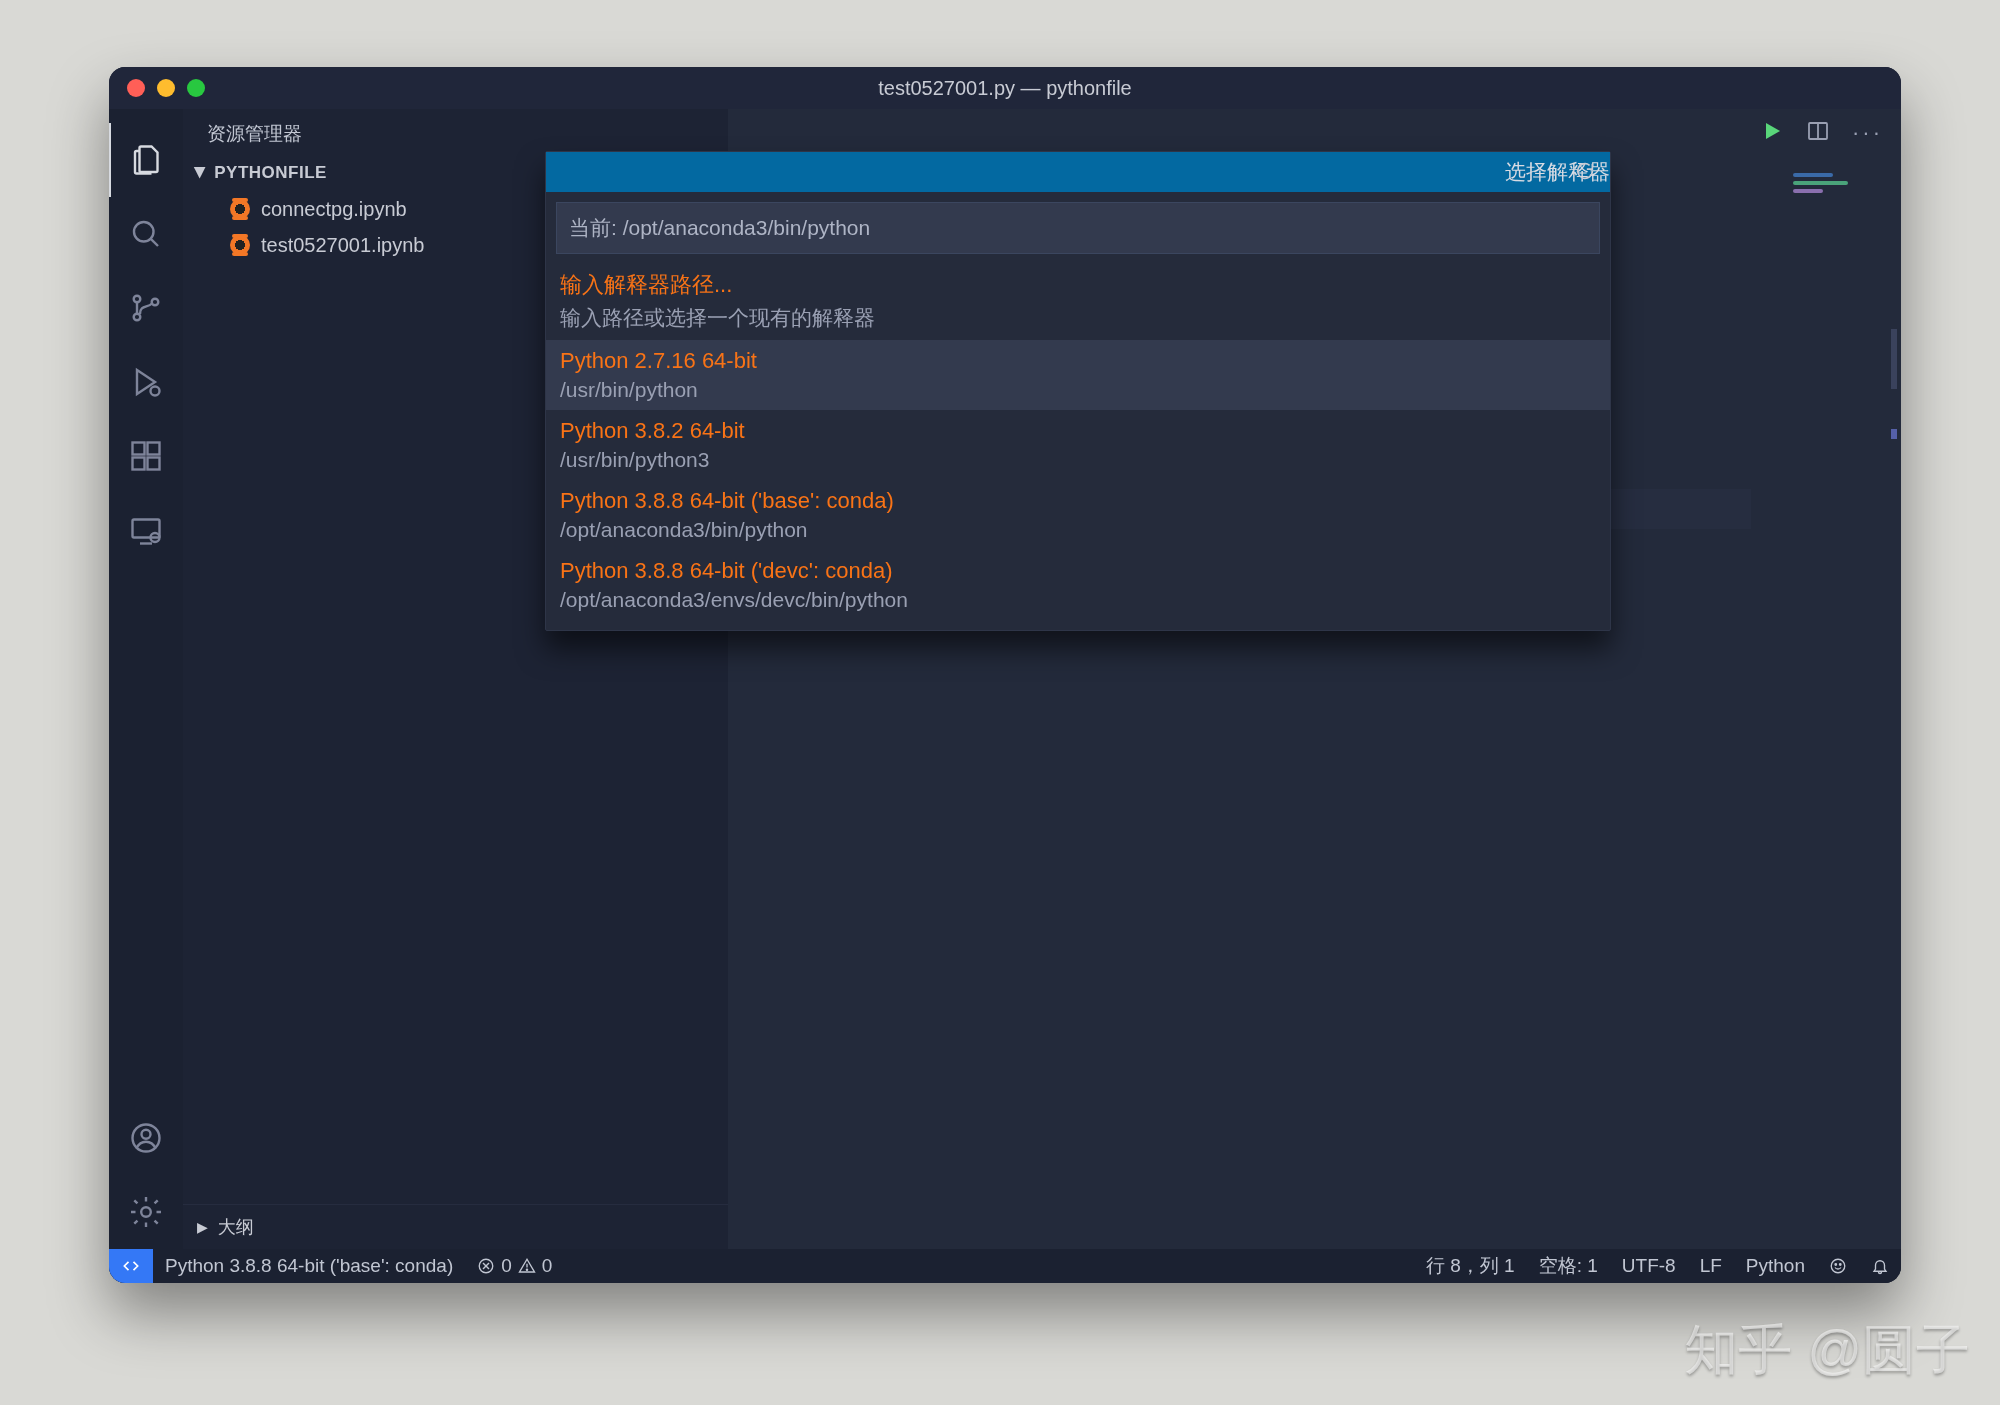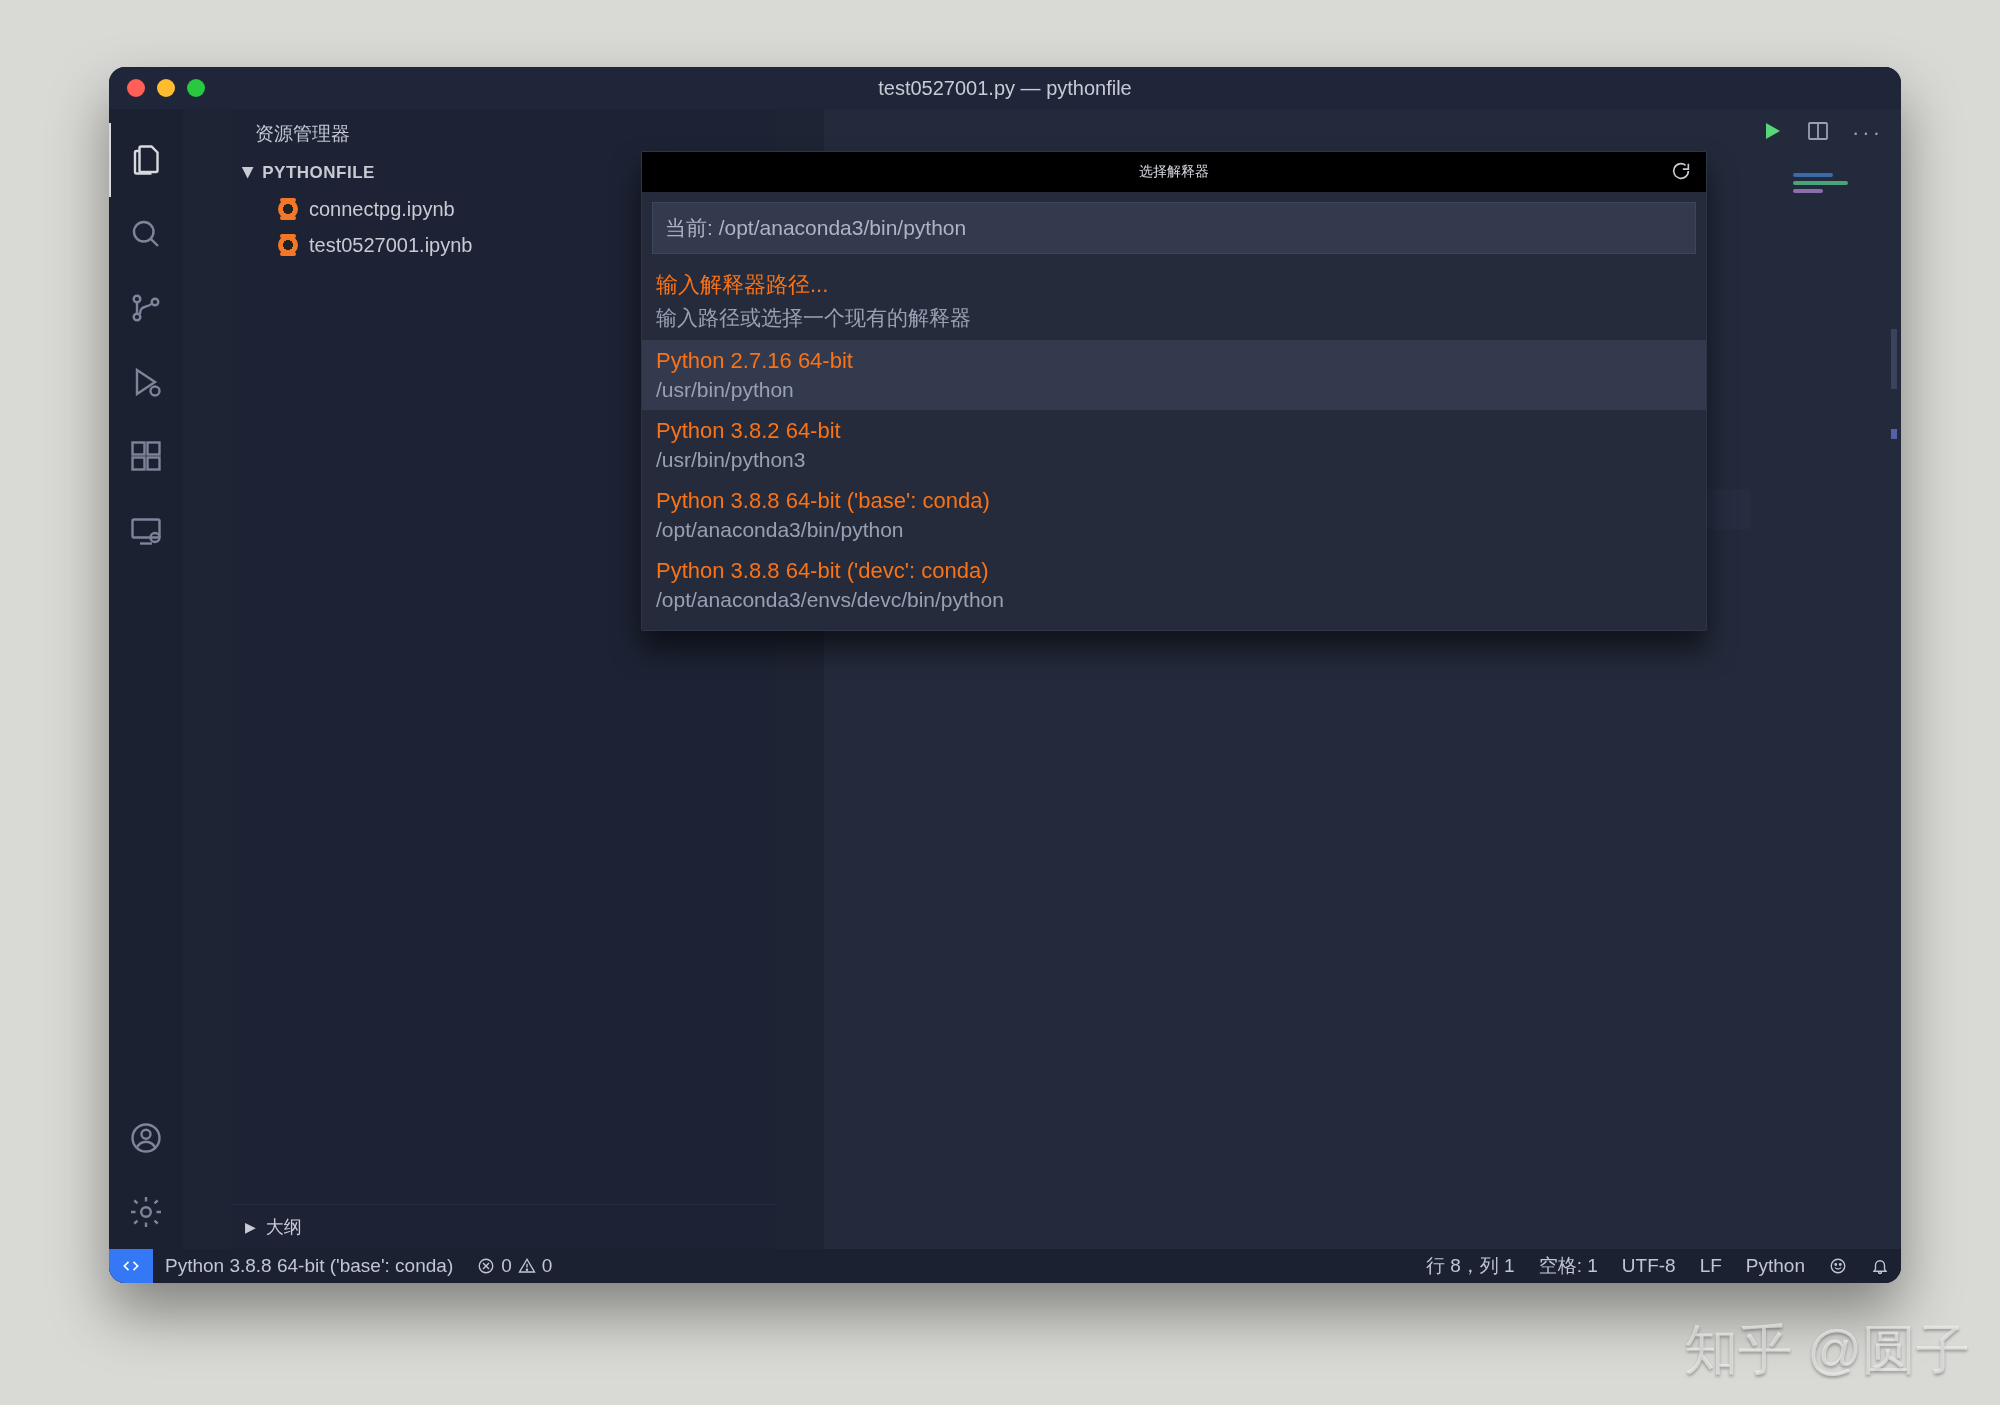--- a/index.html
+++ b/index.html
@@ -39,21 +39,21 @@
     position: relative;
     font-size: 20px;
     color: #c8cbd4;
   }
   .traffic-lights { position:absolute; left:18px; top:12px; display:flex; gap:12px; }
   .tl { width:18px; height:18px; border-radius:50%; }
   .tl.red{background:#ff5f57;} .tl.yellow{background:#febc2e;} .tl.green{background:#28c840;}
   .titlebar .title { margin: 0 auto; }
 
   
-  .body-row { flex:1; display:flex; min-height:0; position:relative;gap:48px; }
+  .body-row { flex:1; display:flex; min-height:0; position:relative; }
   .activitybar {
     width: 74px;
     background: #1b2131;
     display:flex; flex-direction:column; align-items:center;
     padding-top:14px;
     color:#7e849a;
   }
   .activitybar .ab-item{
     width:74px;height:74px;display:flex;align-items:center;justify-content:center;
     cursor:pointer;
@@ -174,25 +174,25 @@
     background:#252b3b;
     border:1px solid #2e3548;
     border-radius:2px;
     box-shadow:0 18px 28px rgba(0,0,0,0.55);
     color:#d8dbe3;
     font-size:22px;
     z-index:10;
     padding-bottom:10px;
   }
   .qp-header{
-    display:flex;align-items:center;justify-content:center;
+    display:flex;align-items:center;justify-content:flex-end;
     position:relative;
     height:40px;
-    background:#000000;
-    font-size:14px;
+    background:#0369a1;
+    font-size:21px;
   }
   .qp-refresh{
     position:absolute; right:14px; top:8px; color:#c8cbd4; cursor:pointer;
   }
   .qp-refresh svg{width:22px;height:22px;stroke:currentColor;fill:none;stroke-width:1.8;}
   .qp-input{
     margin:10px 10px 8px 10px;
     background:#333a4e;
     border:1px solid #3b465f;
     height:52px;

